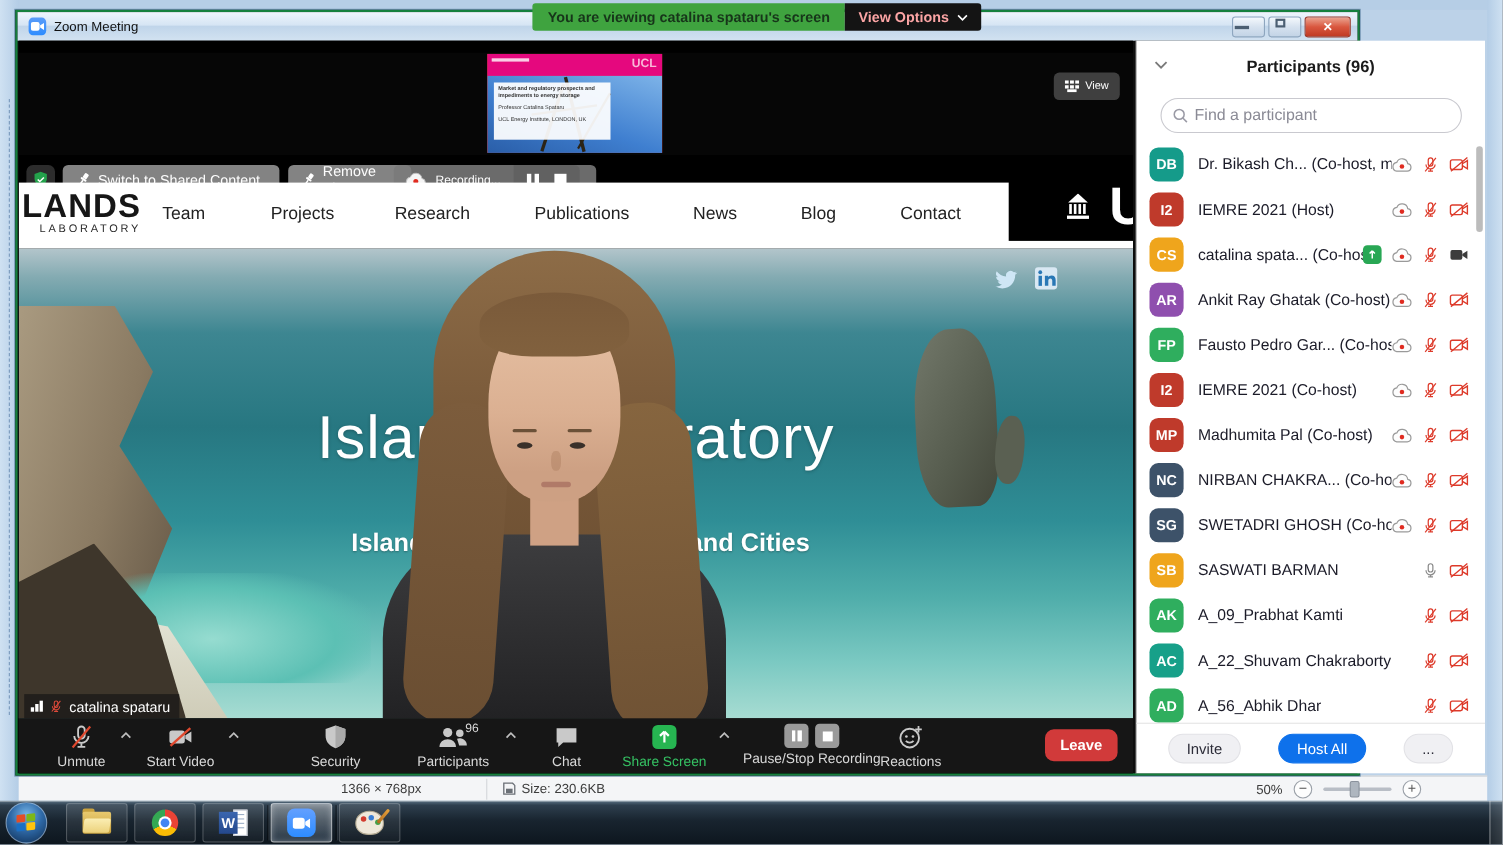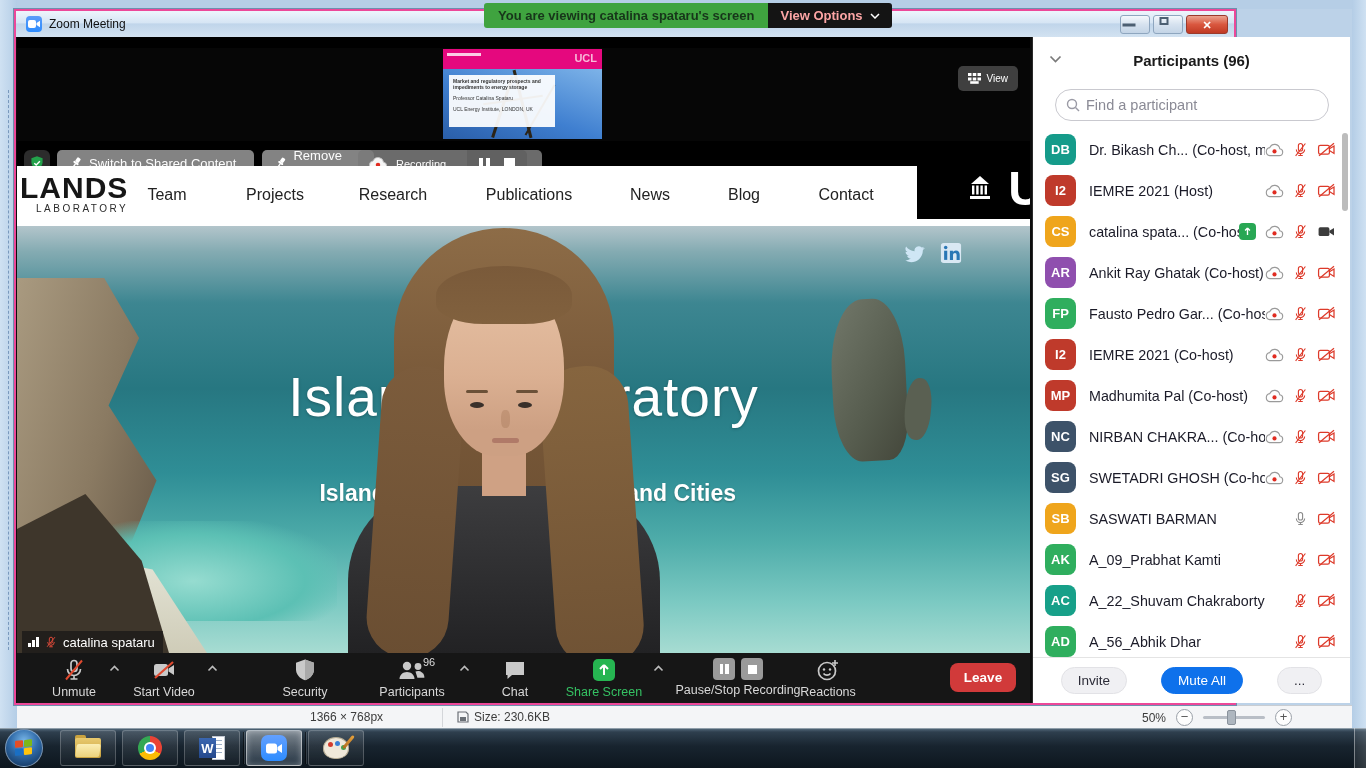--- a/index.html
+++ b/index.html
@@ -13,21 +13,21 @@
   .paint-strip-top { position:absolute; left:0; top:0; width:1366px; height:9px; background:#b6cee6; }
   .paint-status { position:absolute; left:17px; top:705px; width:1335px; height:23px; background:#f4f5f7; border-top:1px solid #c9cdd2; color:#3c3c3c; font-size:12px; }
   .ps-item { position:absolute; top:4px; white-space:nowrap; }
   .ps-sep { position:absolute; top:2px; width:1px; height:19px; background:#d4d6da; }
   .zoomctl { position:absolute; top:3px; display:flex; align-items:center; gap:10px; color:#3c3c3c; }
   .zc-circle { width:17px; height:17px; border-radius:50%; border:1px solid #9aa0a8; background:#fdfdfd; color:#555; font-size:13px; line-height:14px; text-align:center; }
   .zc-track { position:relative; width:62px; height:3px; background:#b9bec6; border-radius:2px; }
   .zc-thumb { position:absolute; left:24px; top:-6px; width:9px; height:15px; background:#aeb6bf; border:1px solid #8a929c; border-radius:2px; }
 
   
-  .zwin { position:absolute; left:14px; top:9px; width:1222px; height:696px; border:2px solid #ec4899; box-shadow:0 0 0 1px #6d8fae; background:#0d0d0d; }
+  .zwin { position:absolute; left:14px; top:9px; width:1222px; height:696px; border:2px solid #15803d; box-shadow:0 0 0 1px #6d8fae; background:#0d0d0d; }
   .ztitle { position:absolute; left:0; top:0; right:0; height:26px; background:linear-gradient(180deg,#eef5fc 0%,#d6e5f4 45%,#c0d5ea 50%,#d2e2f1 100%); display:flex; align-items:center; padding-left:10px; color:#111; font-size:12px; }
   .ztitle-icon { width:16px; height:16px; border-radius:4px; background:linear-gradient(180deg,#5a9cf8,#2d8cff); margin-right:7px; position:relative; }
   .ztitle-icon svg { position:absolute; left:2px; top:3px; }
   .wbtns { position:absolute; right:6px; top:4px; display:flex; gap:3px; }
   .wbtn { width:30px; height:19px; border:1px solid #8ea6bf; border-radius:3px; background:linear-gradient(180deg,#f4f8fc,#d6e2ef 50%,#c3d4e6); position:relative; }
   .wbtn.close { width:42px; border-color:#9b3a2c; background:linear-gradient(180deg,#eba38f,#d9573f 50%,#c03a24); }
   .wbtn span { position:absolute; left:50%; top:50%; transform:translate(-50%,-50%); font-size:11px; font-weight:bold; color:#4c5f72; }
   .wbtn.close span { color:#fff; }
   .wbtn .minbar { position:absolute; left:8px; bottom:5px; width:13px; height:3px; background:#4c5f72; }
   .wbtn .maxbox { position:absolute; left:10px; top:5px; width:9px; height:8px; border:2px solid #4c5f72; }
@@ -836,21 +836,21 @@
 
     </div>
   </div>
           </div>
         <div class="scrollthumb"></div>
         <div class="panel-foot">
           <div class="foot-btn">
               <span>Invite</span>
             </div>
           <div class="foot-btn blue">
-              <span>Mute All</span>
+              <span>Host All</span>
             </div>
           <div class="foot-btn">
               <span>...</span>
             </div>
         </div>
       </div>
 
     </div>
   </div>
 

